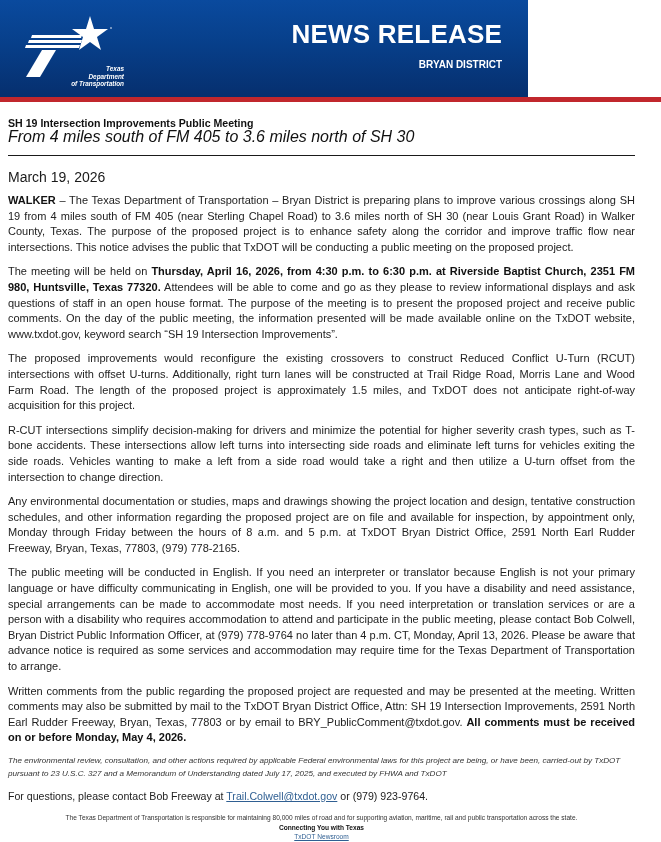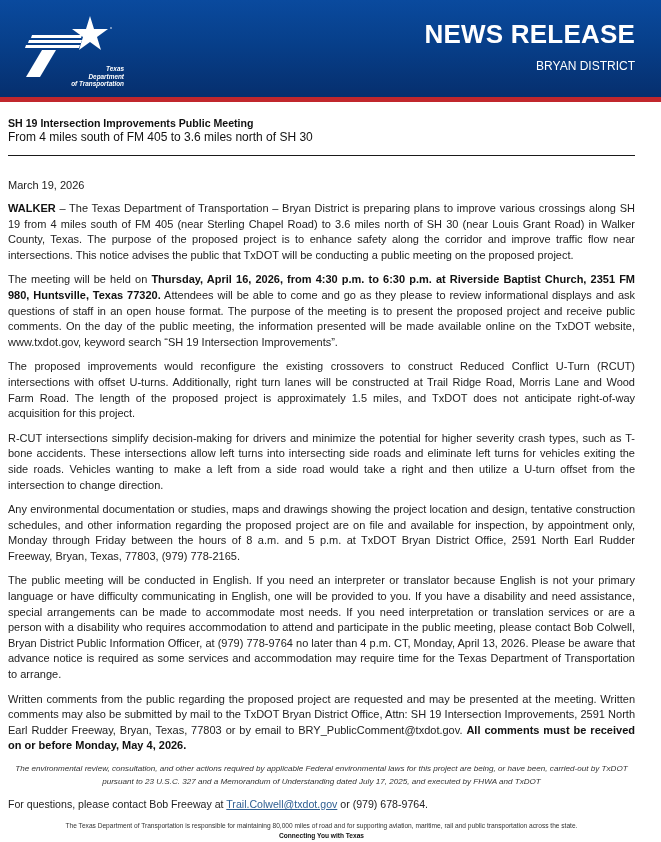--- a/index.html
+++ b/index.html
@@ -1,53 +1,53 @@
 <!DOCTYPE html>
 <html><head>
 <meta charset="utf-8">
 <style>
   * { box-sizing: border-box; margin: 0; padding: 0; }
   html, body { width: 661px; height: 842px; background: #ffffff; overflow: hidden; }
   body { font-family: "Liberation Sans", sans-serif; color: #1a1a1a; position: relative; }
 
   .banner {
-    position: absolute; left: 0; top: 0; width: 661px; height: 97px;
+    position: absolute; left: 0; top: 0; width: 528px; height: 97px;
     background: linear-gradient(180deg, #0a4a9e 0%, #073f8a 45%, #062f6e 100%);
   }
   .banner-red {
     position: absolute; left: 0; top: 97px; width: 661px; height: 5px;
     background: #c1272d;
   }
   .logo { position: absolute; left: 20px; top: 14px; width: 100px; height: 66px; }
   .logo-text {
     position: absolute; left: 46px; top: 51px; color: #fff; font-style: italic; font-weight: bold;
     font-size: 6.4px; line-height: 7.6px; text-align: right; width: 58px;
   }
   .title {
     position: absolute; right: 26px; top: 19px; color: #fff; font-weight: bold;
     font-size: 26px; letter-spacing: 0.2px;
   }
   .district {
-    position: absolute; right: 26px; top: 59px; color: #fff; font-weight: normal; font-size: 12px;
+    position: absolute; right: 26px; top: 59px; color: #fff; font-weight: bold; font-size: 10px;
   }
 
   .doc { position: absolute; left: 8px; top: 116px; width: 627px; }
   .headline { font-weight: bold; font-size: 10.6px; line-height: 14px; color: #111; }
-  .subhead { font-size: 12px; line-height: 14px; color: #111; }
+  .subhead { font-style: italic; font-size: 16px; line-height: 14px; color: #111; }
   .rule { margin-top: 11px; height: 1px; background: #1a1a1a; width: 627px; }
-  .date { margin-top: 22px; font-size: 11px; line-height: 14px; }
+  .date { margin-top: 14px; font-size: 14px; line-height: 14px; }
 
   p.body {
     font-size: 11px; line-height: 15.6px; text-align: justify; margin-top: 9px; color: #222;
   }
   p.body b { color: #111; }
   a.link { color: #2f5f92; text-decoration: underline; }
 
   .env {
-    margin-top: 8px; font-style: italic; font-size: 8.1px; line-height: 13px; text-align: center; color: #333;
+    margin-top: 8px; font-style: italic; font-size: 8.1px; line-height: 13px; color: #333;
   }
   .questions { margin-top: 9px; font-size: 10.6px; line-height: 14px; color: #222; }
   .footer { margin-top: 10px; text-align: center; font-size: 6.6px; line-height: 9.6px; color: #333; }
   .footer .slogan { font-weight: bold; color: #111; }
   .footer a { color: #2f5f92; text-decoration: underline; }
 </style>
 </head>
 <body>
 
 <div class="banner">
@@ -94,21 +94,21 @@
   <p class="body">The public meeting will be conducted in English. If you need an interpreter or translator because English is not your primary language or have difficulty communicating in English, one will be provided to you. If you have a disability and need assistance, special arrangements can be made to accommodate most needs. If you need interpretation or translation services or are a person with a disability who requires accommodation to attend and participate in the public meeting, please contact Bob Colwell, Bryan District Public Information Officer, at (979) 778-9764 no later than 4 p.m. CT, Monday, April 13, 2026. Please be aware that advance notice is required as some services and accommodation may require time for the Texas Department of Transportation to arrange.</p>
 
   <p class="body">
     <span>Written comments from the public regarding the proposed project are requested and may be presented at the meeting.  Written comments may also be submitted by mail to the TxDOT Bryan District Office, Attn: SH 19 Intersection Improvements, 2591 North Earl Rudder Freeway, Bryan, Texas, 77803 or by email to BRY_PublicComment@txdot.gov. </span><b>All comments must be received on or before Monday, May 4, 2026.</b>
   </p>
 
 
   <div class="env">The environmental review, consultation, and other actions required by applicable Federal environmental laws for this project are being, or have been, carried-out by TxDOT pursuant to 23 U.S.C. 327 and a Memorandum of Understanding dated July 17, 2025, and executed by FHWA and TxDOT</div>
 
   <div class="questions">
-    <span>For questions, please contact Bob Freeway at </span><a class="link">Trail.Colwell@txdot.gov</a><span> or (979) 678-9764.</span>
+    <span>For questions, please contact Bob Freeway at </span><a class="link">Trail.Colwell@txdot.gov</a><span> or (979) 923-9764.</span>
   </div>
 
   <div class="footer">
     <div>The Texas Department of Transportation is responsible for maintaining 80,000 miles of road and for supporting aviation, maritime, rail and public transportation across the state.</div>
     <div class="slogan">Connecting You with Texas</div>
     <div><a>TxDOT Newsroom</a></div>
   </div>
 </div>
 
 </body></html>

